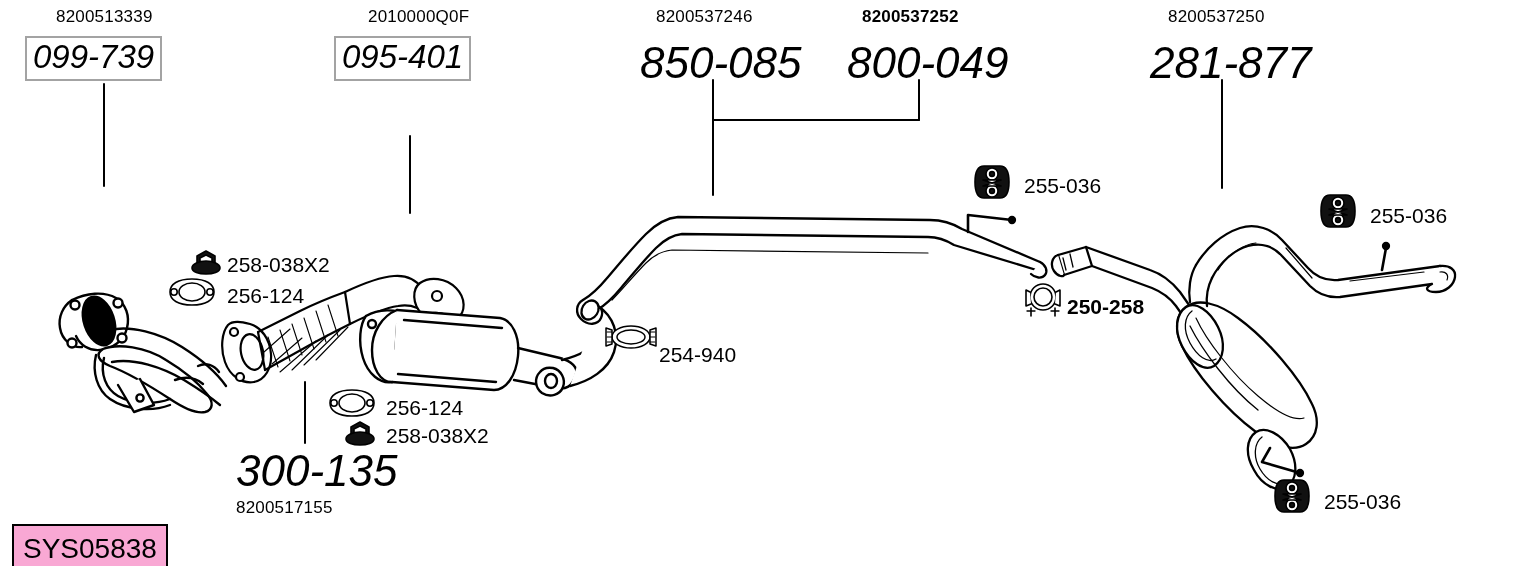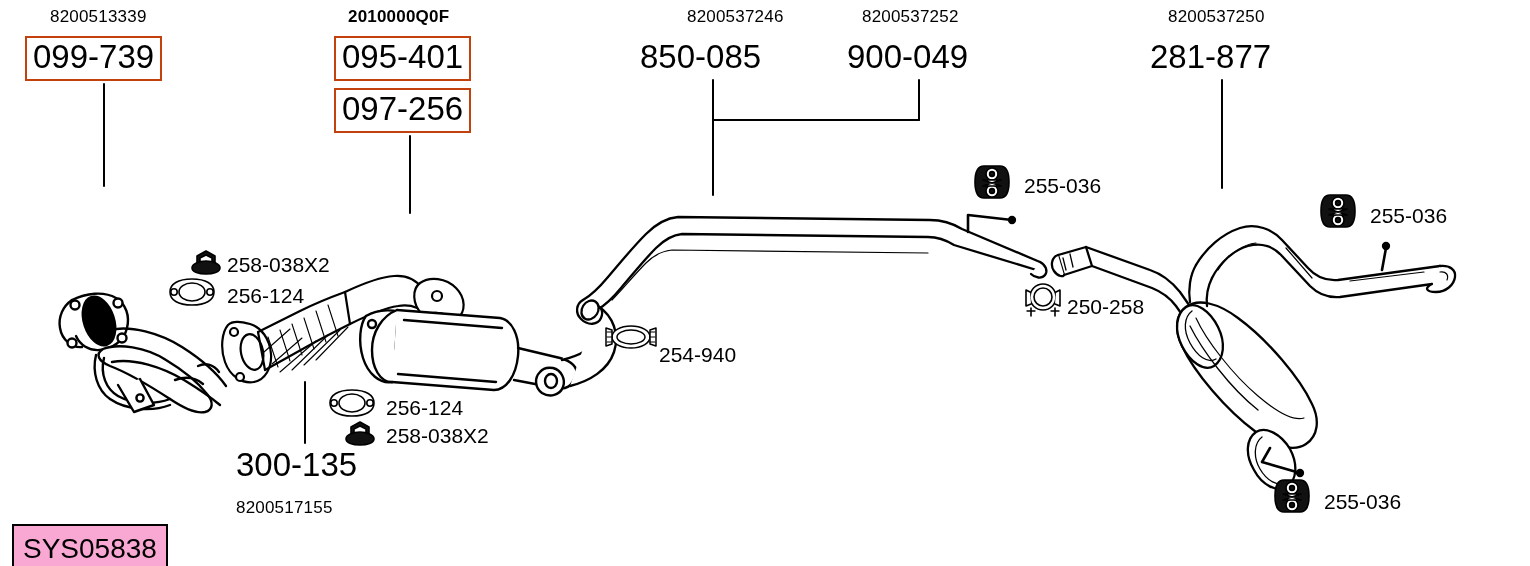--- a/index.html
+++ b/index.html
@@ -30,30 +30,32 @@
     white-space: nowrap;
     line-height: 1;
   }
   
   .oem {
     font-size: 17px;
     letter-spacing: 0.2px;
   }
   
   .code-box {
-    border: 2px solid #c2410c;
+    border: 2px solid #a3a3a3;
     font-size: 33px;
     padding: 2px 6px 4px 6px;
     background: #fff;
     line-height: 1.05;
+    font-style: italic;
   }
   
   .code-plain {
-    font-size: 33px;
+    font-size: 44px;
     line-height: 1.05;
+    font-style: italic;
   }
   
   .part-lbl {
     font-size: 21px;
   }
   .sys-box {
     border: 2px solid #000;
     font-size: 28px;
     padding: 9px 9px 5px 9px;
     background: #f9a8d4;
@@ -313,42 +315,41 @@
         <circle cx="1292" cy="488" r="6" fill="#fff"></circle>
         <circle cx="1292" cy="488" r="2.4" fill="#111"></circle>
         <circle cx="1292" cy="505" r="6" fill="#fff"></circle>
         <circle cx="1292" cy="505" r="2.4" fill="#111"></circle>
         <path d="M1283,494 L1301,494 L1283,500 L1301,500 Z" fill="#fff"></path>
       </g>
 
     </g>
   </svg>
 
-  <div class="lbl oem" style="left:50px;  top:8px;">8200513339</div>
-  <div class="lbl oem" style="left:348px; top:8px;font-weight:bold;">2010000Q0F</div>
-  <div class="lbl oem" style="left:656px; top:8px;margin-left:31px;">8200537246</div>
-  <div class="lbl oem" style="left:862px; top:8px;">8200537252</div>
+  <div class="lbl oem" style="left:56px;  top:8px;">8200513339</div>
+  <div class="lbl oem" style="left:368px; top:8px;">2010000Q0F</div>
+  <div class="lbl oem" style="left:656px; top:8px;">8200537246</div>
+  <div class="lbl oem" style="left:862px; top:8px;font-weight:bold;">8200537252</div>
   <div class="lbl oem" style="left:1168px;top:8px;">8200537250</div>
 
   <div class="lbl code-box" style="left:25px;  top:36px;">099-739</div>
   <div class="lbl code-box" style="left:334px; top:36px;">095-401</div>
-  <div class="lbl code-box" style="left:334px; top:88px;">097-256</div>
 
   <div class="lbl code-plain" style="left:640px;  top:40px;">850-085</div>
-  <div class="lbl code-plain" style="left:847px;  top:40px;">900-049</div>
+  <div class="lbl code-plain" style="left:847px;  top:40px;">800-049</div>
   <div class="lbl code-plain" style="left:1150px; top:40px;">281-877</div>
 
   <div class="lbl code-plain" style="left:236px; top:448px;">300-135</div>
   <div class="lbl oem" style="left:236px; top:499px;">8200517155</div>
 
   <div class="lbl part-lbl" style="left:227px;  top:254px;">258-038X2</div>
   <div class="lbl part-lbl" style="left:227px;  top:285px;">256-124</div>
   <div class="lbl part-lbl" style="left:386px;  top:397px;">256-124</div>
   <div class="lbl part-lbl" style="left:386px;  top:425px;">258-038X2</div>
   <div class="lbl part-lbl" style="left:659px;  top:344px;">254-940</div>
   <div class="lbl part-lbl" style="left:1024px; top:175px;">255-036</div>
-  <div class="lbl part-lbl" style="left:1067px; top:296px;">250-258</div>
+  <div class="lbl part-lbl" style="left:1067px; top:296px;font-weight:bold;">250-258</div>
   <div class="lbl part-lbl" style="left:1370px; top:205px;">255-036</div>
   <div class="lbl part-lbl" style="left:1324px; top:491px;">255-036</div>
 
   <div class="lbl sys-box" style="left:12px; top:524px;">SYS05838</div>
 
 </div>
 
 </body></html>

